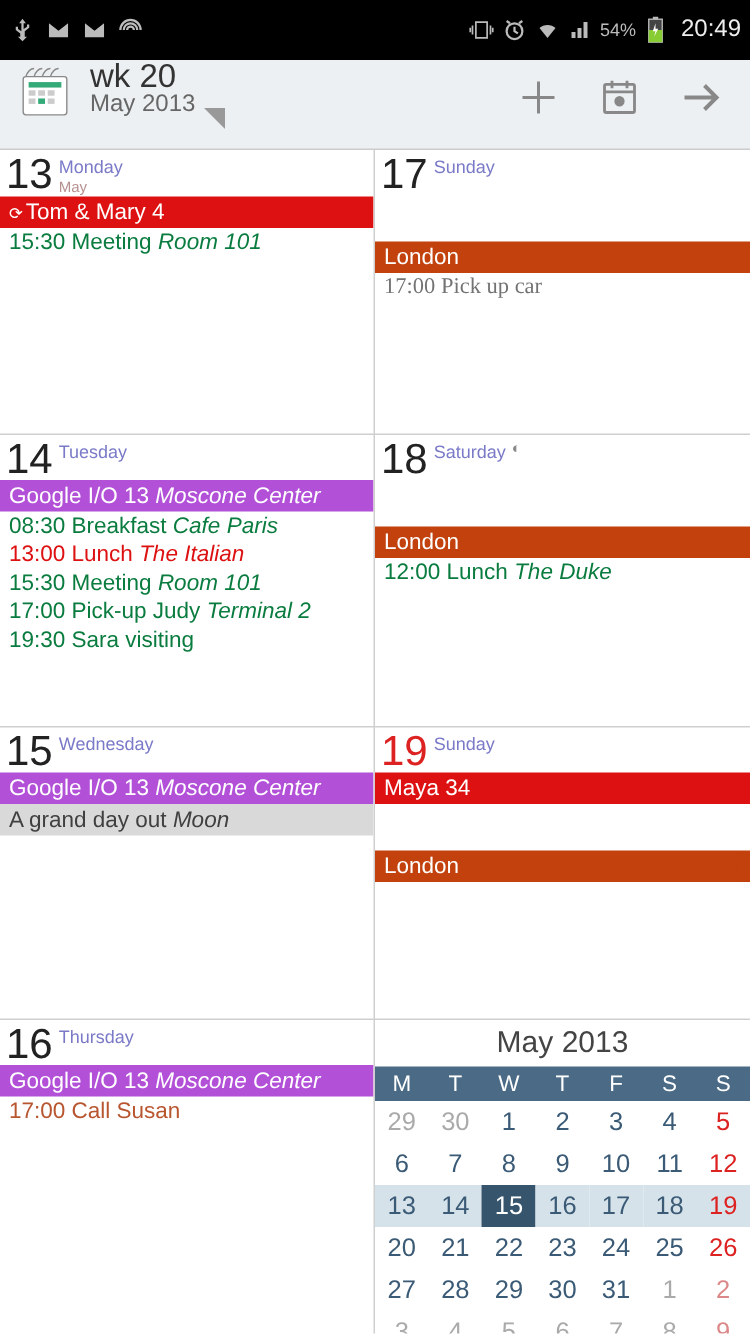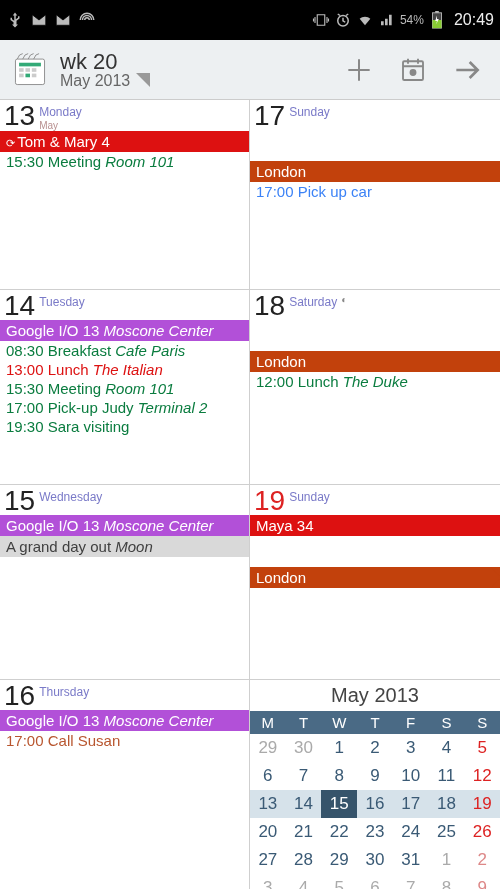--- a/index.html
+++ b/index.html
@@ -7,21 +7,21 @@
   
   
   .status-bar { background: #000; color: #bbb; height: 40px; display: flex; align-items: center; padding: 0 6px; font-size: 12px; }
   .status-left { display: flex; gap: 6px; align-items: center; }
   .status-right { margin-left: auto; display: flex; gap: 4px; align-items: center; }
   .status-time { font-size: 16px; color: #eee; margin-left: 4px; }
   .status-icon { width: 18px; height: 18px; display: flex; align-items: center; justify-content: center; }
   .battery-pct { font-size: 12px; color: #bbb; }
   
   
-  .header { background: #edf0f2; height: 60px; display: flex; align-items: center; padding: 0 8px; border-bottom: 1px solid #ccc; }
+  .header { background: #edf0f2; height: 60px; display: flex; padding: 0 8px; border-bottom: 1px solid #ccc; }
   .app-icon { width: 44px; height: 44px; display: flex; align-items: center; justify-content: center; margin-right: 8px; }
   .header-title { display: flex; flex-direction: column; line-height: 1; margin-right: 6px; }
   .header-week { font-size: 22px; color: #333; }
   .header-month { font-size: 16px; color: #666; }
   .header-dropdown { margin-top: auto; margin-bottom: 8px; }
   .header-spacer { flex: 1; }
   .header-btn { width: 50px; height: 50px; display: flex; align-items: center; justify-content: center; color: #888; margin-left: 4px; }
   
   
   .week-grid { display: grid; grid-template-columns: 1fr 1fr; }
@@ -40,21 +40,21 @@
   .event-bar.purple { background: #b250d8; }
   .event-bar.gray { background: #d9d9d9; color: #404040; }
   .event-bar .loc { font-style: italic; }
   .event-bar.arrow::after { content: ""; position: absolute; right: -1px; top: 0; bottom: 0; width: 10px; background: inherit; clip-path: polygon(0 0, 100% 50%, 0 100%); }
   .event-bar .recur { font-size: 11px; margin-right: 2px; }
   
   .event-line { font-size: 15px; padding: 1px 6px; white-space: nowrap; }
   .event-line .loc { font-style: italic; }
   .c-green { color: #0a7c3f; }
   .c-red { color: #d11; }
-  .c-blue { color: #3b82f6; }
+  .c-blue { color: #737373; font-family: Liberation Serif, serif; }
   .c-brick { color: #b8562f; }
   
   
   .mini-month { background: #fff; }
   .mini-title { text-align: center; font-size: 20px; color: #444; padding: 4px 0; }
   .mini-head { display: grid; grid-template-columns: repeat(7, 1fr); background: #4a6a85; color: #fff; font-size: 15px; text-align: center; }
   .mini-head > div { padding: 3px 0; }
   .mini-body { display: grid; grid-template-columns: repeat(7, 1fr); }
   .mini-day { text-align: center; font-size: 17px; padding: 4px 0; color: #3a5a75; }
   .mini-day.other { color: #aaa; }

